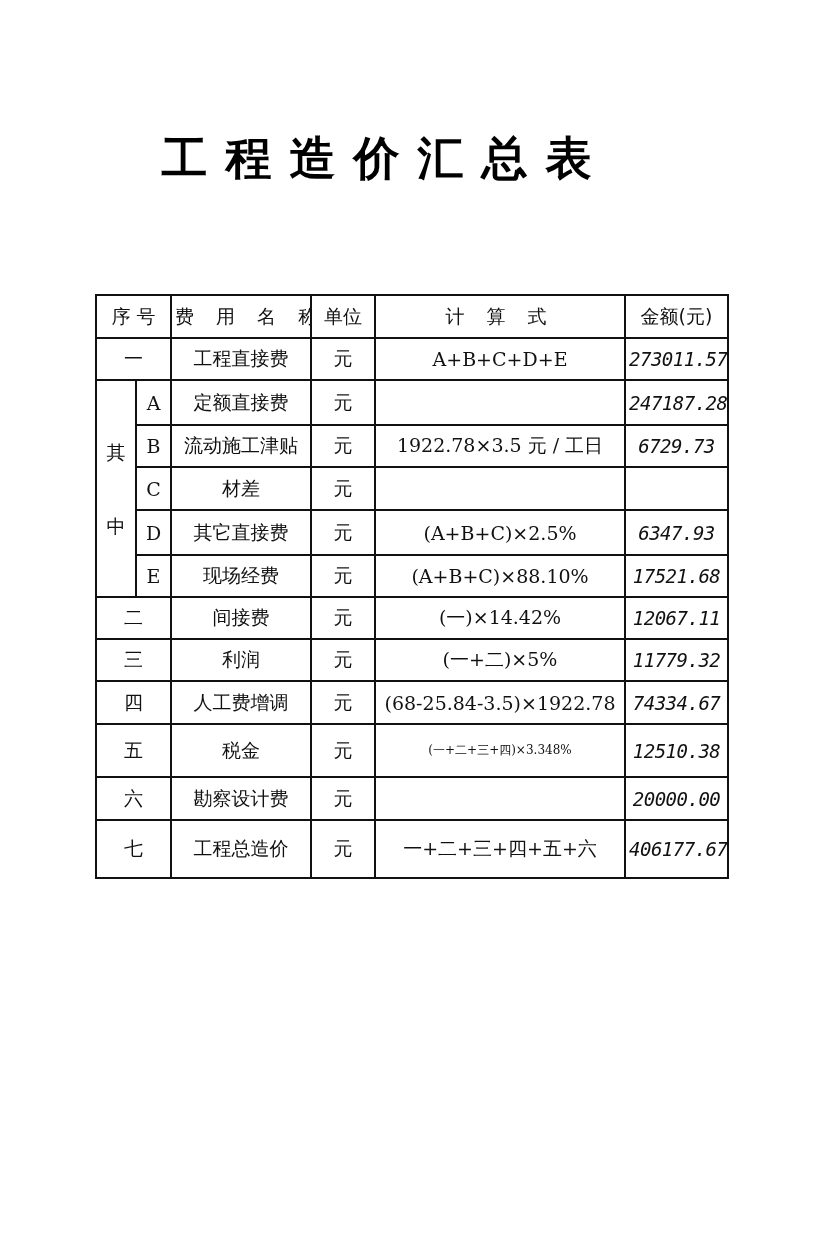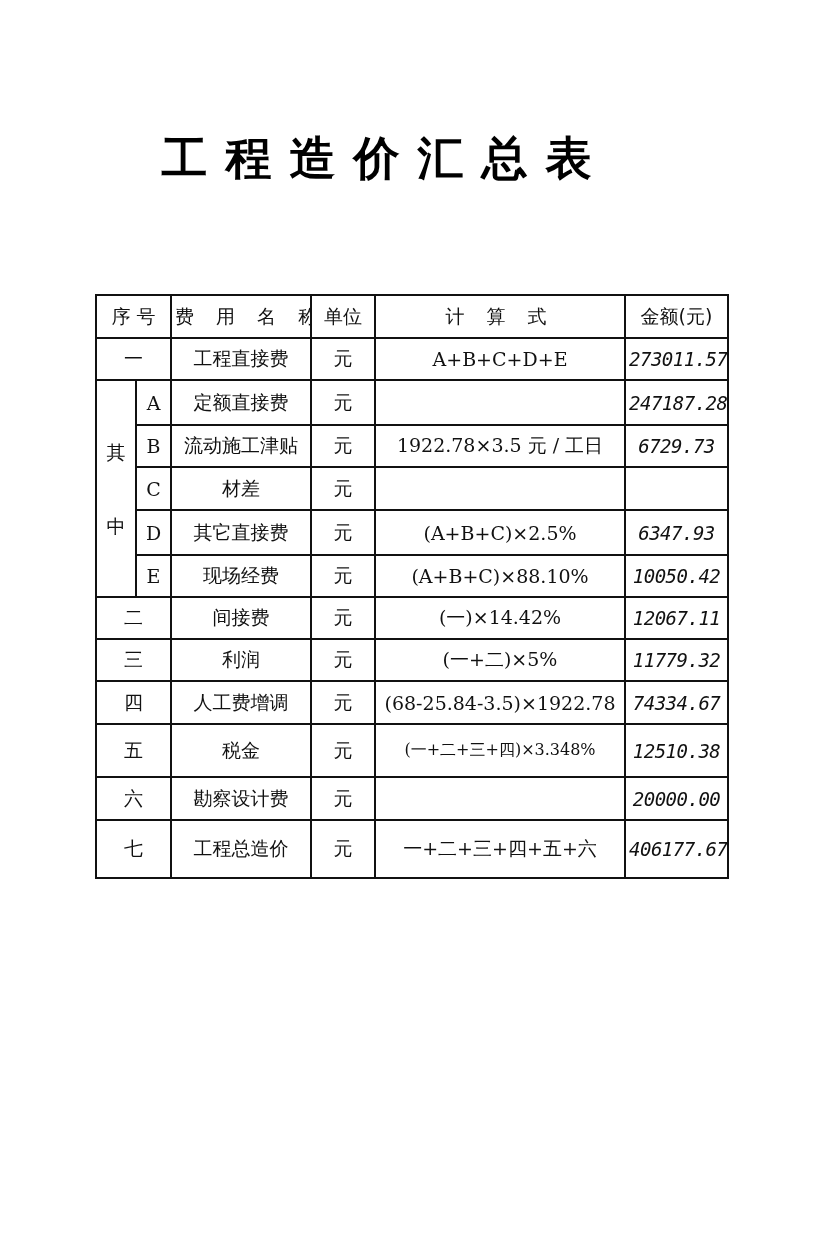--- a/index.html
+++ b/index.html
@@ -81,21 +81,21 @@
     <td class="l">其它直接费</td>
     <td class="c">元</td>
     <td class="l formula">(A+B+C)×2.5%</td>
     <td class="l num">6347.93</td>
   </tr>
   <tr style="height:42px">
     <td class="c">E</td>
     <td class="l">现场经费</td>
     <td class="c">元</td>
     <td class="l formula">(A+B+C)×88.10%</td>
-    <td class="l num">10050.42</td>
+    <td class="l num">17521.68</td>
   </tr>
 
   <tr style="height:42px">
     <td colspan="2" class="c">二</td>
     <td class="l">间接费</td>
     <td class="c">元</td>
     <td class="l formula">(一)×14.42%</td>
     <td class="l num">12067.11</td>
   </tr>
   <tr style="height:42px">
@@ -109,21 +109,21 @@
     <td colspan="2" class="c">四</td>
     <td class="l">人工费增调</td>
     <td class="c">元</td>
     <td class="l formula">(68-25.84-3.5)×1922.78</td>
     <td class="l num">74334.67</td>
   </tr>
   <tr style="height:53px">
     <td colspan="2" class="c">五</td>
     <td class="l">税金</td>
     <td class="c">元</td>
-    <td class="l formula" style="font-size:16px;padding:4px 1px;">(一+二+三+四)×3.348%</td>
+    <td class="l formula" style="font-size:12px;padding:4px 1px;">(一+二+三+四)×3.348%</td>
     <td class="l num">12510.38</td>
   </tr>
   <tr style="height:43px">
     <td colspan="2" class="c">六</td>
     <td class="l">勘察设计费</td>
     <td class="c">元</td>
     <td class="l formula"></td>
     <td class="l num">20000.00</td>
   </tr>
   <tr style="height:58px">

